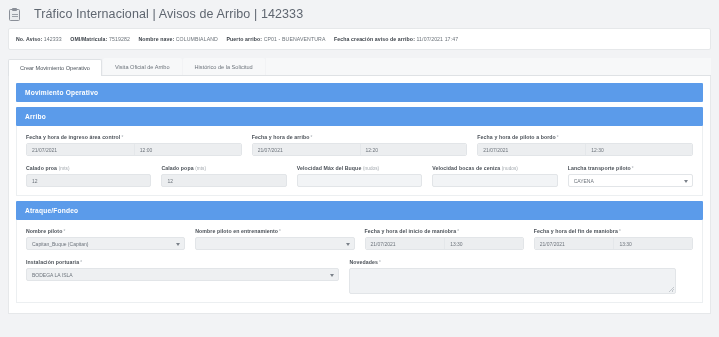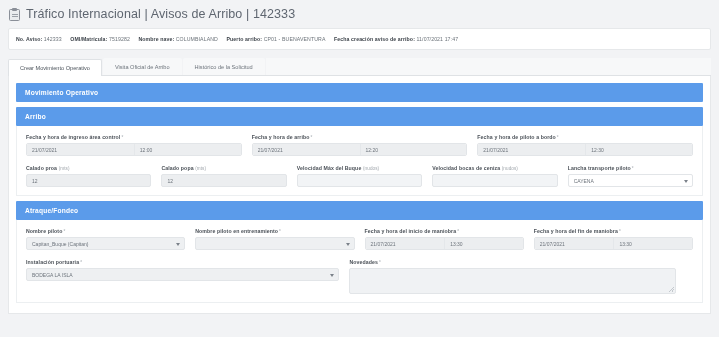--- a/index.html
+++ b/index.html
@@ -18,21 +18,21 @@
     position: relative;
     width: 719px;
     height: 337px;
     box-sizing: border-box;
     background: #f2f3f5;
   }
   
   .page-title-bar {
     display: flex;
     align-items: center;
-    gap: 6px;
+    gap: 14px;
     padding: 7px 0 7px 9px;
     background: #f2f3f5;
   }
   .clipboard-icon {
     width: 11px;
     height: 13px;
     position: relative;
     flex: 0 0 auto;
   }
   .clipboard-icon .body {

